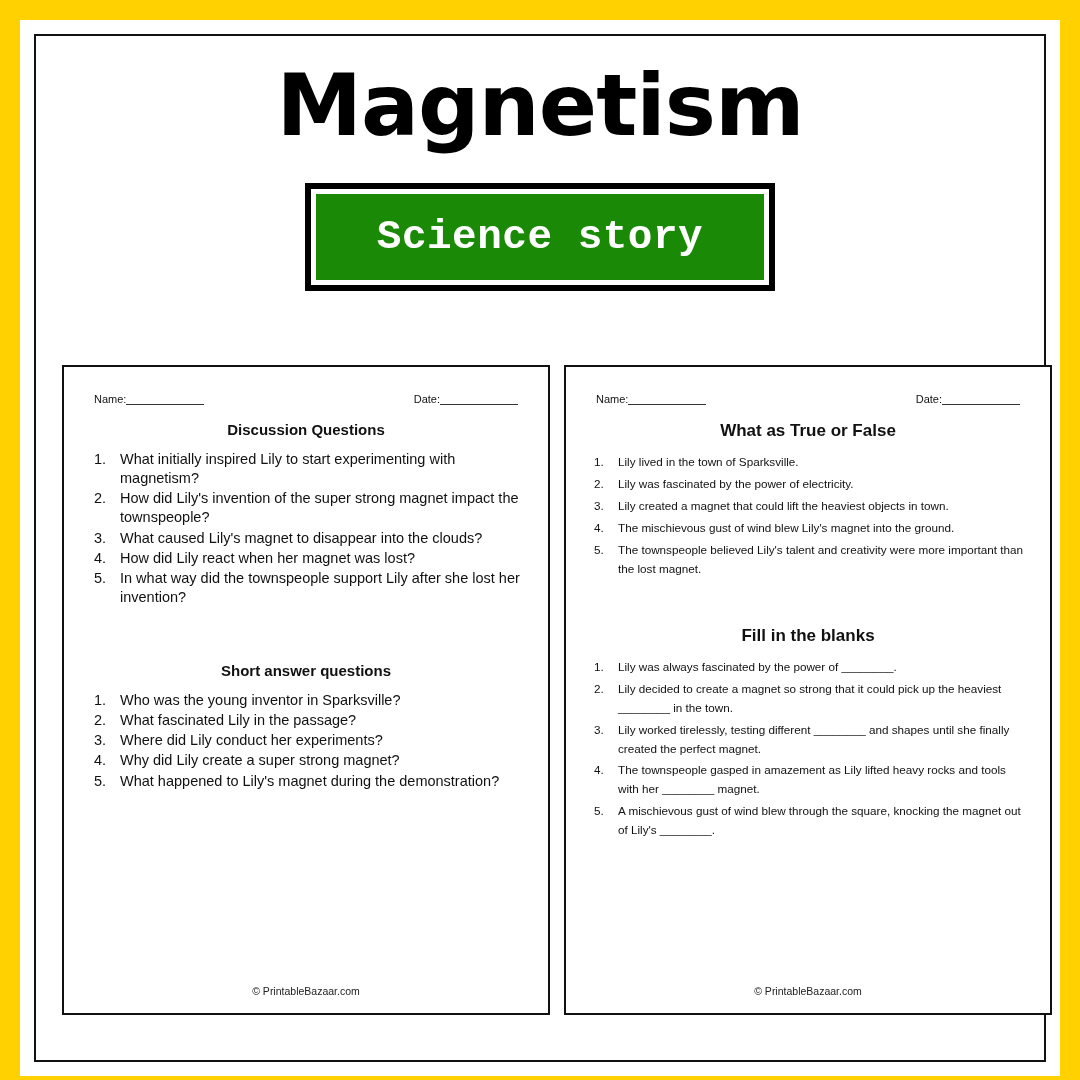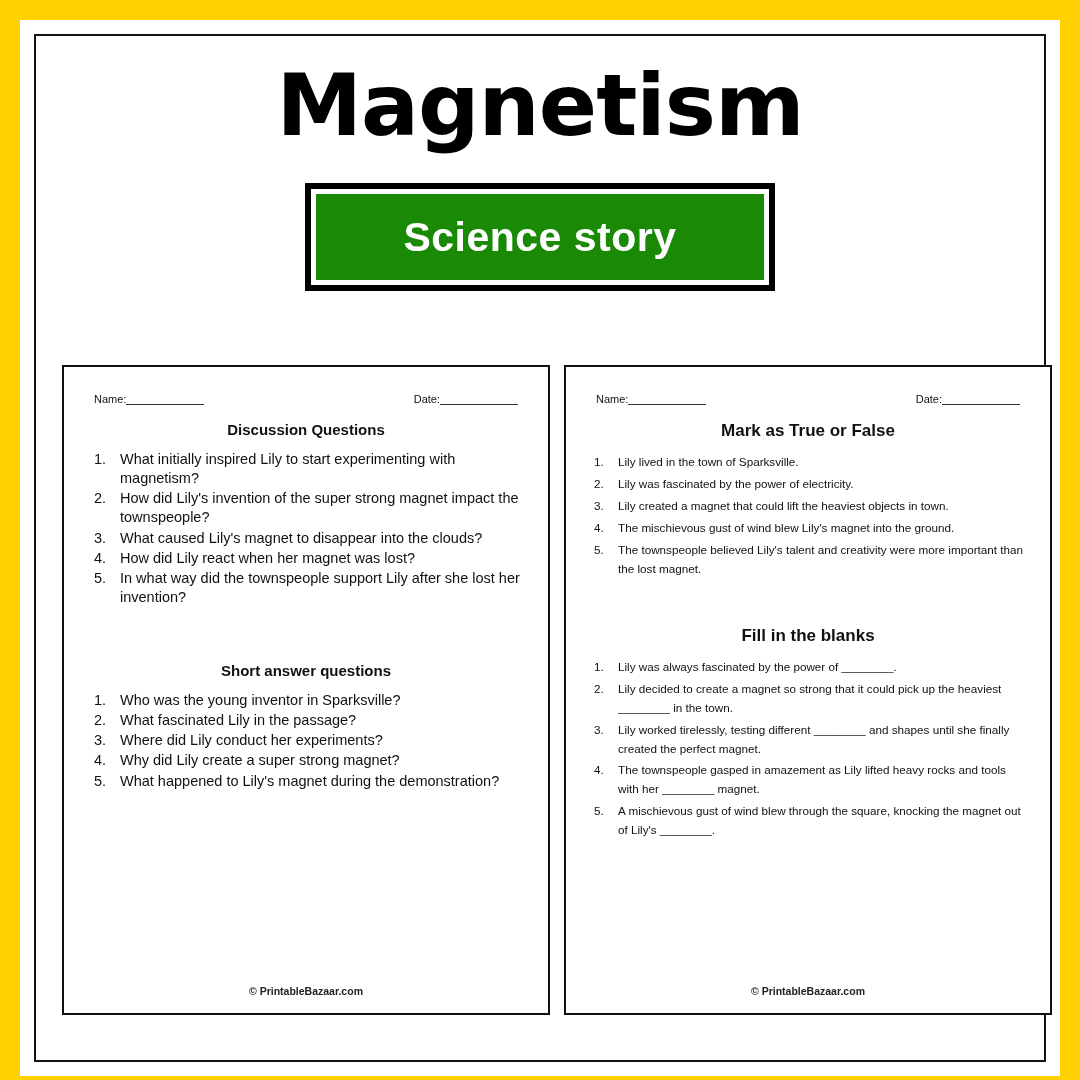--- a/index.html
+++ b/index.html
@@ -58,21 +58,21 @@
   }
   .subtitle-inner {
     width: 100%;
     height: 100%;
     background: #1a8a06;
     display: flex;
     align-items: center;
     justify-content: center;
   }
   .subtitle-text {
-    font-family: Liberation Sans, sans-serif;
+    font-family: Liberation Mono, monospace;
     font-size: 41px;
     font-weight: bold;
     color: #ffffff;
     letter-spacing: 0.5px;
   }
 
   .sheet {
     position: absolute;
     top: 345px;
     width: 488px;
@@ -145,21 +145,20 @@
   .gap-block-sm { height: 30px; }
 
   .footer {
     position: absolute;
     left: 0;
     right: 0;
     bottom: 16px;
     text-align: center;
     font-size: 10.5px;
     color: #222;
-    font-weight: bold;
   }
 </style>
 </head>
 <body>
 
 <div class="page">
   <div class="inner-frame"></div>
 
   <div class="title">Magnetism</div>
 
@@ -205,21 +204,21 @@
   <div class="sheet sheet-right">
     <div class="meta-row">
       <span class="meta-item">
         <span>Name:</span><span class="meta-line"></span>
       </span>
       <span class="meta-item">
         <span>Date:</span><span class="meta-line"></span>
       </span>
     </div>
 
-    <div class="section-heading">Mark as True or False</div>
+    <div class="section-heading">What as True or False</div>
     <ol class="qlist small">
       <li><span class="num">1.</span><span>Lily lived in the town of Sparksville.</span></li>
       <li><span class="num">2.</span><span>Lily was fascinated by the power of electricity.</span></li>
       <li><span class="num">3.</span><span>Lily created a magnet that could lift the heaviest objects in town.</span></li>
       <li><span class="num">4.</span><span>The mischievous gust of wind blew Lily's magnet into the ground.</span></li>
       <li><span class="num">5.</span><span>The townspeople believed Lily's talent and creativity were more important than the lost magnet.</span></li>
     </ol>
 
     <div class="gap-block-sm"></div>
 

